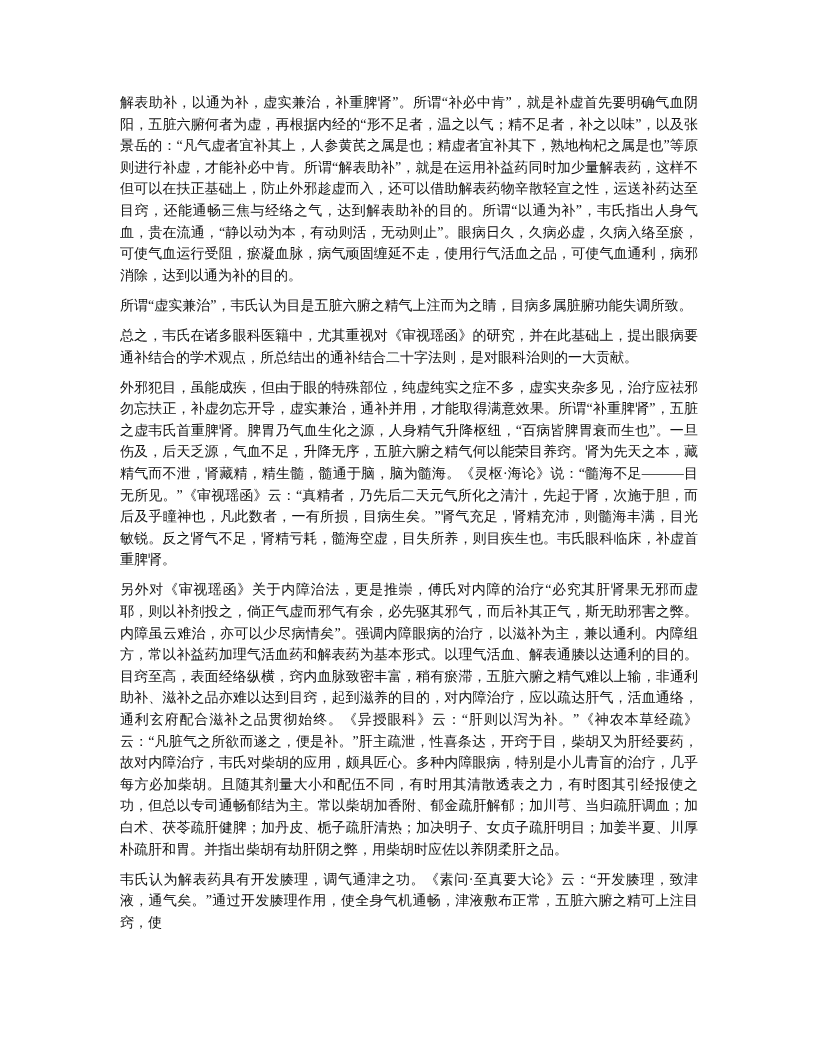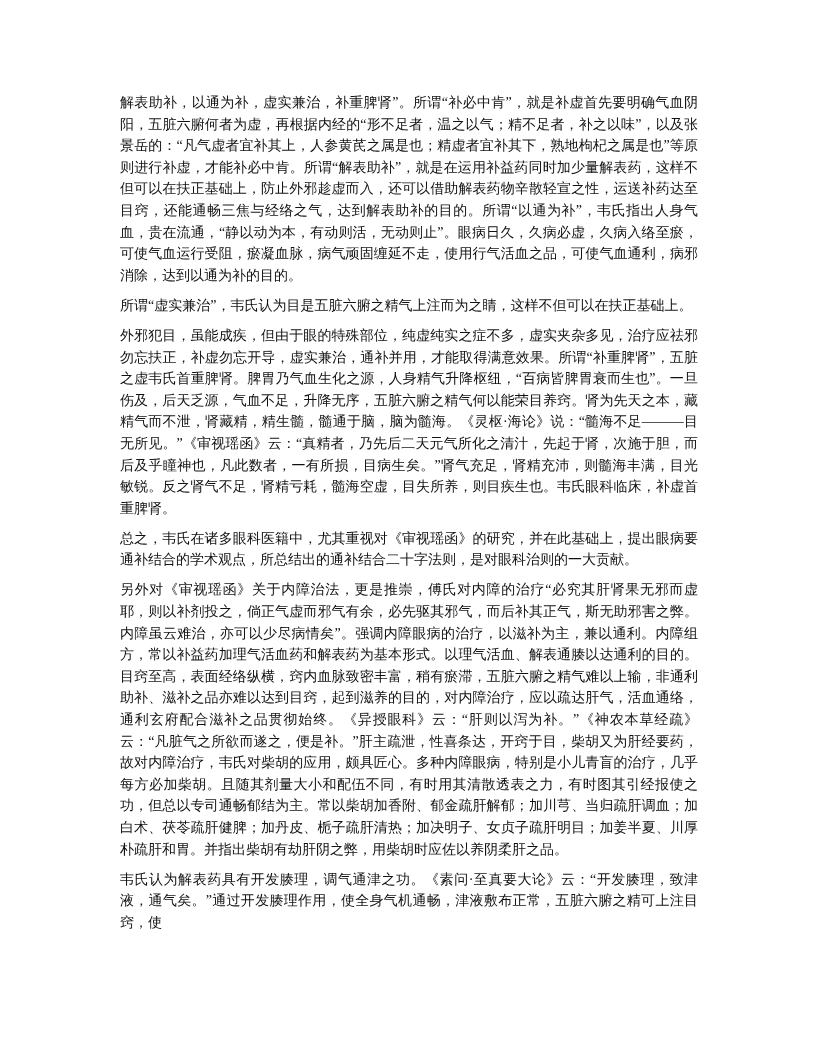--- a/index.html
+++ b/index.html
@@ -35,19 +35,19 @@
     margin-bottom: 0;
   }
 </style>
 </head>
 <body>
 
 <div class="page" style="background: rgb(255, 255, 255);">
   <div class="content" style="color: rgb(17, 17, 17);">
 
   <p class="para">解表助补，以通为补，虚实兼治，补重脾肾”。所谓“补必中肯”，就是补虚首先要明确气血阴阳，五脏六腑何者为虚，再根据内经的“形不足者，温之以气；精不足者，补之以味”，以及张景岳的：“凡气虚者宜补其上，人参黄芪之属是也；精虚者宜补其下，熟地枸杞之属是也”等原则进行补虚，才能补必中肯。所谓“解表助补”，就是在运用补益药同时加少量解表药，这样不但可以在扶正基础上，防止外邪趁虚而入，还可以借助解表药物辛散轻宣之性，运送补药达至目窍，还能通畅三焦与经络之气，达到解表助补的目的。所谓“以通为补”，韦氏指出人身气血，贵在流通，“静以动为本，有动则活，无动则止”。眼病日久，久病必虚，久病入络至瘀，可使气血运行受阻，瘀凝血脉，病气顽固缠延不走，使用行气活血之品，可使气血通利，病邪消除，达到以通为补的目的。</p>
-      <p class="para">所谓“虚实兼治”，韦氏认为目是五脏六腑之精气上注而为之睛，这样不但可以在扶正基础上。</p>
+      <p class="para">所谓“虚实兼治”，韦氏认为目是五脏六腑之精气上注而为之睛，目病多属脏腑功能失调所致。</p>
+      <p class="para">总之，韦氏在诸多眼科医籍中，尤其重视对《审视瑶函》的研究，并在此基础上，提出眼病要通补结合的学术观点，所总结出的通补结合二十字法则，是对眼科治则的一大贡献。</p>
       <p class="para">外邪犯目，虽能成疾，但由于眼的特殊部位，纯虚纯实之症不多，虚实夹杂多见，治疗应祛邪勿忘扶正，补虚勿忘开导，虚实兼治，通补并用，才能取得满意效果。所谓“补重脾肾”，五脏之虚韦氏首重脾肾。脾胃乃气血生化之源，人身精气升降枢纽，“百病皆脾胃衰而生也”。一旦伤及，后天乏源，气血不足，升降无序，五脏六腑之精气何以能荣目养窍。肾为先天之本，藏精气而不泄，肾藏精，精生髓，髓通于脑，脑为髓海。《灵枢·海论》说：“髓海不足———目无所见。”《审视瑶函》云：“真精者，乃先后二天元气所化之清汁，先起于肾，次施于胆，而后及乎瞳神也，凡此数者，一有所损，目病生矣。”肾气充足，肾精充沛，则髓海丰满，目光敏锐。反之肾气不足，肾精亏耗，髓海空虚，目失所养，则目疾生也。韦氏眼科临床，补虚首重脾肾。</p>
-      <p class="para">总之，韦氏在诸多眼科医籍中，尤其重视对《审视瑶函》的研究，并在此基础上，提出眼病要通补结合的学术观点，所总结出的通补结合二十字法则，是对眼科治则的一大贡献。</p>
       <p class="para">另外对《审视瑶函》关于内障治法，更是推崇，傅氏对内障的治疗“必究其肝肾果无邪而虚耶，则以补剂投之，倘正气虚而邪气有余，必先驱其邪气，而后补其正气，斯无助邪害之弊。内障虽云难治，亦可以少尽病情矣”。强调内障眼病的治疗，以滋补为主，兼以通利。内障组方，常以补益药加理气活血药和解表药为基本形式。以理气活血、解表通腠以达通利的目的。目窍至高，表面经络纵横，窍内血脉致密丰富，稍有瘀滞，五脏六腑之精气难以上输，非通利助补、滋补之品亦难以达到目窍，起到滋养的目的，对内障治疗，应以疏达肝气，活血通络，通利玄府配合滋补之品贯彻始终。《异授眼科》云：“肝则以泻为补。”《神农本草经疏》云：“凡脏气之所欲而遂之，便是补。”肝主疏泄，性喜条达，开窍于目，柴胡又为肝经要药，故对内障治疗，韦氏对柴胡的应用，颇具匠心。多种内障眼病，特别是小儿青盲的治疗，几乎每方必加柴胡。且随其剂量大小和配伍不同，有时用其清散透表之力，有时图其引经报使之功，但总以专司通畅郁结为主。常以柴胡加香附、郁金疏肝解郁；加川芎、当归疏肝调血；加白术、茯苓疏肝健脾；加丹皮、栀子疏肝清热；加决明子、女贞子疏肝明目；加姜半夏、川厚朴疏肝和胃。并指出柴胡有劫肝阴之弊，用柴胡时应佐以养阴柔肝之品。</p>
       <p class="para">韦氏认为解表药具有开发腠理，调气通津之功。《素问·至真要大论》云：“开发腠理，致津液，通气矣。”通过开发腠理作用，使全身气机通畅，津液敷布正常，五脏六腑之精可上注目窍，使</p>
     </div>
 </div>
 
 </body></html>

